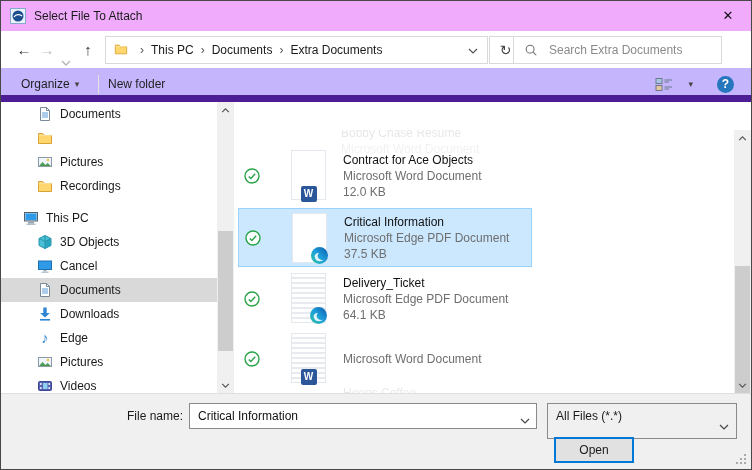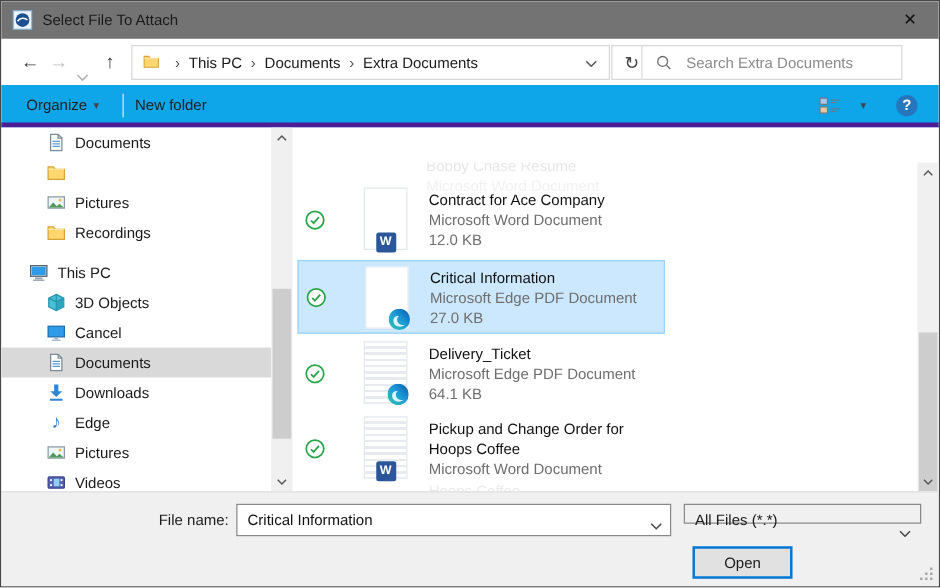--- a/index.html
+++ b/index.html
@@ -2,21 +2,21 @@
 <html><head>
 <meta charset="utf-8">
 <style>
   html,body{margin:0;padding:0;background:#e8e8e8;}
   .win{
     position:relative;width:752px;height:470px;box-sizing:border-box;
     border:1px solid #474747;background:#fff;overflow:hidden;
     font-family:"Liberation Sans","DejaVu Sans",sans-serif;font-size:12px;color:#1a1a1a;
   }
   
-  .titlebar{position:absolute;top:0;left:0;right:0;height:30px;background:#737373;}
+  .titlebar{position:absolute;top:0;left:0;right:0;height:30px;background:#f0abfc;}
   .app-icon{position:absolute;left:9px;top:7px;width:16px;height:16px;}
   .title-text{position:absolute;left:33px;top:0;line-height:30px;}
   .close-btn{position:absolute;right:0;top:0;width:46px;height:30px;text-align:center;line-height:30px;font-size:13px;color:#111;cursor:default;}
   
   .navrow{position:absolute;top:31px;left:0;right:0;height:36px;background:#fff;}
   .nav-glyph{position:absolute;top:4px;height:28px;line-height:27px;text-align:center;font-size:15px;}
   .g-back{left:11px;width:24px;color:#3a3a3a;}
   .g-fwd{left:35px;width:22px;color:#bdbdbd;}
   .g-hist{left:57px;width:16px;padding-top:11px;box-sizing:border-box;}
   .g-up{left:75px;width:24px;color:#3a3a3a;}
@@ -24,21 +24,21 @@
   .addr-box .folder-ic{margin:0 4px 0 7px;flex:none;}
   .crumb-sep{color:#555;margin:0 7px;font-size:12px;}
   .crumb{white-space:nowrap;}
   .addr-chev{margin-left:auto;margin-right:9px;}
   .refresh-box{position:absolute;left:488px;top:4px;width:33px;height:28px;box-sizing:border-box;border:1px solid #d9d9d9;text-align:center;line-height:26px;font-size:14px;color:#444;background:#fff;}
   .search-box{position:absolute;left:512px;top:4px;width:209px;height:28px;box-sizing:border-box;border:1px solid #d9d9d9;display:flex;align-items:center;background:#fff;}
   .search-box svg{margin:0 9px 0 10px;flex:none;}
   .search-box input{border:0;outline:0;flex:1;font:inherit;color:#333;background:transparent;min-width:0;}
   .search-box input::placeholder{color:#8a8a8a;}
   
-  .toolbar{position:absolute;top:67px;left:0;right:0;height:34px;background:#0ea5e9;border-bottom:4px solid #4c1d95;box-sizing:border-box;}
+  .toolbar{position:absolute;top:67px;left:0;right:0;height:34px;background:#c4b5fd;border-bottom:7px solid #4c1d95;box-sizing:border-box;}
   .tb-item{position:absolute;top:0;height:33px;line-height:33px;color:#1f1f1f;}
   .tb-organize{left:20px;}
   .tb-caret{font-size:9px;color:#444;margin-left:5px;vertical-align:1px;}
   .tb-sep{position:absolute;left:97px;top:7px;width:1px;height:19px;background:#e3e3e3;}
   .tb-newfolder{left:107px;}
   .views-btn{position:absolute;right:78px;top:9px;}
   .views-caret{position:absolute;right:58px;top:0;height:33px;line-height:33px;font-size:9px;color:#444;}
   .help-btn{position:absolute;right:17px;top:8px;width:17px;height:17px;border-radius:50%;background:#2676be;color:#fff;font-weight:bold;text-align:center;line-height:17px;font-size:12px;}
   
   .main{position:absolute;top:101px;left:0;right:0;bottom:76px;background:#fff;}
@@ -67,21 +67,21 @@
   .fname{color:#111;}
   .fsub{color:#6e6e6e;}
   .list-scroll{position:absolute;right:0;top:0;bottom:0;width:17px;background:#f0f0f0;}
   .list-scroll .thumb{position:absolute;left:1px;right:1px;top:136px;height:133px;background:#cdcdcd;}
   
   .footer{position:absolute;left:0;right:0;bottom:0;height:76px;background:#f0f0f0;border-top:1px solid #dfdfdf;box-sizing:border-box;}
   .fn-label{position:absolute;left:96px;top:9px;width:86px;height:26px;line-height:26px;text-align:right;}
   .fn-input-wrap{position:absolute;left:188px;top:9px;width:348px;height:26px;}
   .fn-input-wrap input{width:100%;height:100%;box-sizing:border-box;border:1px solid #8a8a8a;padding:0 24px 0 8px;font:inherit;color:#111;background:#fff;outline:none;}
   .dd-chev{position:absolute;right:7px;top:10px;}
-  .combo{position:absolute;left:546px;top:9px;width:190px;height:16px;box-sizing:border-box;border:1px solid #8a8a8a;background:#f0f0f0;line-height:24px;padding-left:8px;}
+  .combo{position:absolute;left:546px;top:9px;width:190px;height:36px;box-sizing:border-box;border:1px solid #8a8a8a;background:#f0f0f0;line-height:24px;padding-left:8px;}
   .btn{position:absolute;top:43px;width:80px;height:26px;box-sizing:border-box;background:#e1e1e1;text-align:center;line-height:22px;}
   .btn-open{left:553px;border:2px solid #0078d7;text-align:center;}
   .btn-cancel{left:648px;border:1px solid #adadad;line-height:24px;}
   .grip{position:absolute;right:4px;bottom:4px;width:11px;height:11px;}
   .grip::before{content:"";position:absolute;left:8px;top:0;width:2px;height:2px;background:#a9a9a9;
     box-shadow:-4px 4px #a9a9a9,0 4px #a9a9a9,-8px 8px #a9a9a9,-4px 8px #a9a9a9,0 8px #a9a9a9;}
   .chev path{stroke:#555;}
   .chev-gray path{stroke:#b3b3b3;}
   .chev-dark path{stroke:#444;}
 </style>
@@ -295,41 +295,41 @@
 
       <div class="fitem" style="top:16px">
         <span class="chk"><svg viewBox="0 0 16 16" width="16" height="16">
               <circle cx="8" cy="8" r="7" fill="#fff" stroke="#27a348" stroke-width="1.4"></circle>
               <path d="M4.8 8.4l2.1 2.1 4.3-4.8" fill="none" stroke="#27a348" stroke-width="1.4"></path>
             </svg></span>
         <span class="page">
           <span class="badge-word">W</span>
         </span>
         <span class="ftext">
-          <div class="fname">Contract for Ace Company</div>
+          <div class="fname">Contract for Ace Objects</div>
           <div class="fsub">Microsoft Word Document</div>
           <div class="fsub">12.0 KB</div>
         </span>
       </div>
 
       <div class="fitem selected" style="top:78px">
         <span class="chk"><svg viewBox="0 0 16 16" width="16" height="16">
               <circle cx="8" cy="8" r="7" fill="#fff" stroke="#27a348" stroke-width="1.4"></circle>
               <path d="M4.8 8.4l2.1 2.1 4.3-4.8" fill="none" stroke="#27a348" stroke-width="1.4"></path>
             </svg></span>
         <span class="page">
           <span class="badge-edge"><svg viewBox="0 0 16 16" width="17" height="17">
                 <circle cx="8" cy="8" r="8" fill="url(#eg)"></circle>
                 <path d="M3.5 9.5c.3 2.6 2.3 4 4.8 4 1.6 0 3-.6 3.9-1.4-1 .3-2 .3-3-.1C7.3 11.3 6.2 9.7 6.3 8c.1-1 .6-1.8 1.4-2.3C6 5.2 4.4 6 3.7 7.6c-.3.6-.3 1.2-.2 1.9z" fill="#fff" opacity=".85"></path>
               </svg></span>
         </span>
         <span class="ftext">
           <div class="fname">Critical Information</div>
           <div class="fsub">Microsoft Edge PDF Document</div>
-          <div class="fsub">27.0 KB</div>
+          <div class="fsub">37.5 KB</div>
         </span>
       </div>
 
       <div class="fitem" style="top:139px">
         <span class="chk"><svg viewBox="0 0 16 16" width="16" height="16">
               <circle cx="8" cy="8" r="7" fill="#fff" stroke="#27a348" stroke-width="1.4"></circle>
               <path d="M4.8 8.4l2.1 2.1 4.3-4.8" fill="none" stroke="#27a348" stroke-width="1.4"></path>
             </svg></span>
         <span class="page lines">
           <span class="badge-edge"><svg viewBox="0 0 16 16" width="17" height="17">
@@ -346,21 +346,20 @@
 
       <div class="fitem" style="top:199px">
         <span class="chk"><svg viewBox="0 0 16 16" width="16" height="16">
               <circle cx="8" cy="8" r="7" fill="#fff" stroke="#27a348" stroke-width="1.4"></circle>
               <path d="M4.8 8.4l2.1 2.1 4.3-4.8" fill="none" stroke="#27a348" stroke-width="1.4"></path>
             </svg></span>
         <span class="page lines">
           <span class="badge-word">W</span>
         </span>
         <span class="ftext">
-          <div class="fname">Pickup and Change Order for Hoops Coffee</div>
           <div class="fsub">Microsoft Word Document</div>
         </span>
       </div>
 
       <div class="ghost" style="left:108px;top:256px;opacity:.2">Hoops Coffee</div>
       <div class="ghost" style="left:108px;top:273px;opacity:.14">Microsoft Word Document</div>
 
       <div class="list-scroll">
         <span class="scroll-arrow" style="top:0">
             <svg class="chev" width="9" height="5" viewBox="0 0 10 6">

